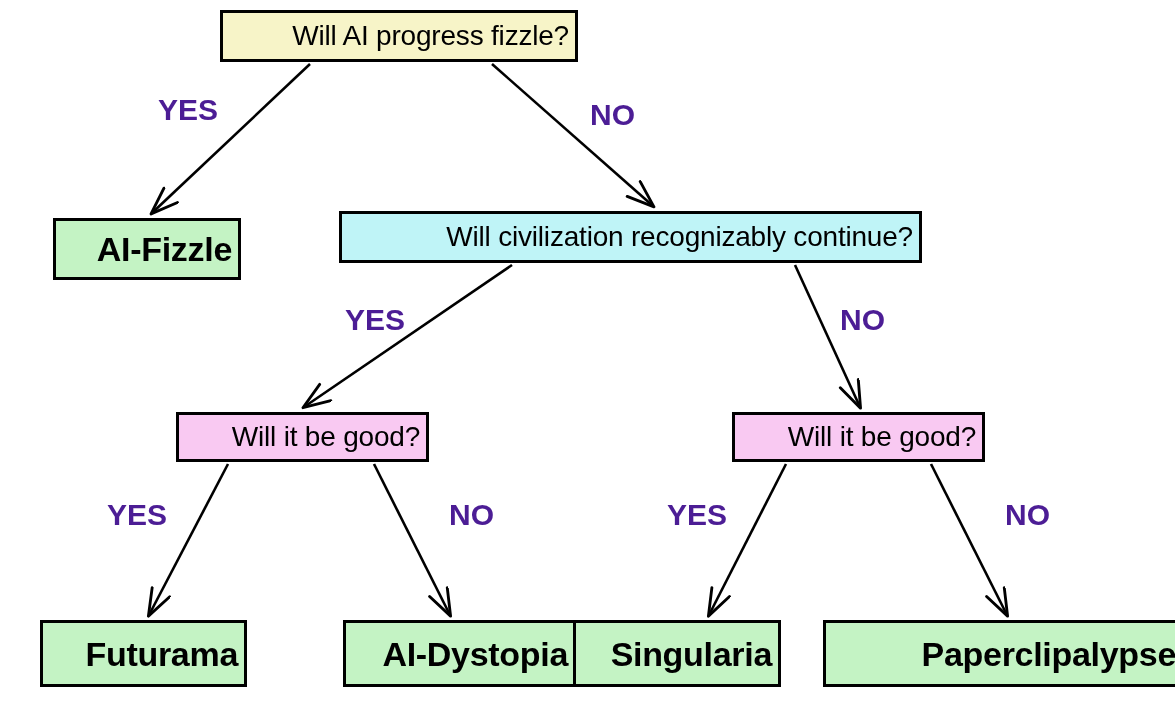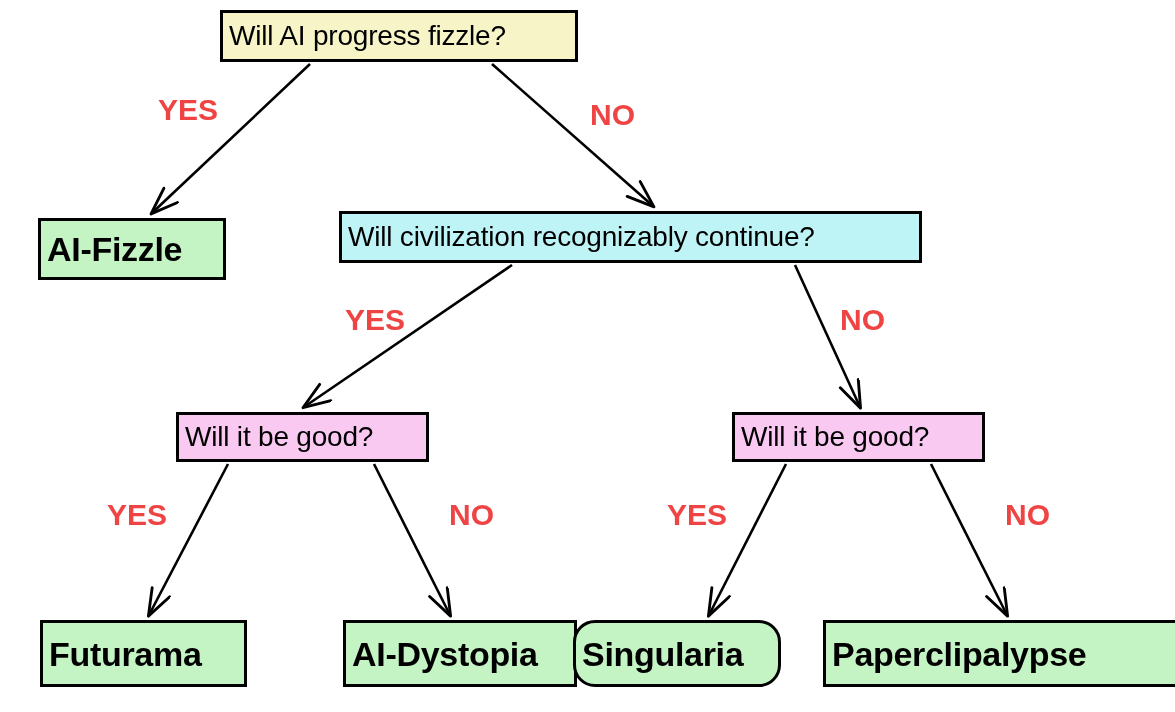--- a/index.html
+++ b/index.html
@@ -26,21 +26,21 @@
     width: 1175px;
     height: 712px;
     display: block;
   }
   .node-box {
     position: absolute;
     box-sizing: border-box;
     border: 3px solid #000000;
     display: flex;
     align-items: center;
-    justify-content: flex-start;
+    justify-content: flex-end;
     line-height: 1;
     color: #000000;
     white-space: nowrap;
   }
   .node-label {
     display: block;
     padding: 0 6px;
   }
   .question-text {
     font-size: 28px;
@@ -49,21 +49,21 @@
   }
   .outcome-text {
     font-size: 34px;
     font-weight: 700;
     letter-spacing: -0.3px;
   }
   .edge-label {
     position: absolute;
     font-size: 30px;
     font-weight: 700;
-    color: #ef4444;
+    color: #4c1d95;
     line-height: 1;
     white-space: nowrap;
   }
 </style>
 </head>
 <body>
 
 <div id="diagram-root">
 
   <svg id="tree-svg" viewBox="0 0 1175 712">
@@ -81,21 +81,21 @@
         <line x1="374" y1="464" x2="450" y2="615" stroke="#000000" stroke-width="2.6" marker-end="url(#arrowhead)"></line>
         <line x1="786" y1="464" x2="709" y2="615" stroke="#000000" stroke-width="2.6" marker-end="url(#arrowhead)"></line>
         <line x1="931" y1="464" x2="1007" y2="615" stroke="#000000" stroke-width="2.6" marker-end="url(#arrowhead)"></line>
       </g>
   </svg>
 
   <div class="node-box" id="node-root" style="left: 220px; top: 10px; width: 358px; height: 52px; background: rgb(247, 244, 200); border-color: rgb(0, 0, 0);">
     <span class="node-label question-text">Will AI progress fizzle?</span>
   </div>
 
-  <div class="node-box" id="node-ai-fizzle" style="left: 38px; top: 218px; width: 188px; height: 62px; background: rgb(196, 243, 196); border-color: rgb(0, 0, 0);">
+  <div class="node-box" id="node-ai-fizzle" style="left: 53px; top: 218px; width: 188px; height: 62px; background: rgb(196, 243, 196); border-color: rgb(0, 0, 0);">
     <span class="node-label outcome-text">AI-Fizzle</span>
   </div>
 
   <div class="node-box" id="node-civilization" style="left: 339px; top: 211px; width: 583px; height: 52px; background: rgb(191, 244, 247); border-color: rgb(0, 0, 0);">
     <span class="node-label question-text">Will civilization recognizably continue?</span>
   </div>
 
   <div class="node-box" id="node-good-left" style="left: 176px; top: 412px; width: 253px; height: 50px; background: rgb(249, 201, 242); border-color: rgb(0, 0, 0);">
     <span class="node-label question-text">Will it be good?</span>
   </div>
@@ -105,21 +105,21 @@
   </div>
 
   <div class="node-box" id="node-futurama" style="left: 40px; top: 620px; width: 207px; height: 67px; background: rgb(196, 243, 196); border-color: rgb(0, 0, 0);">
     <span class="node-label outcome-text">Futurama</span>
   </div>
 
   <div class="node-box" id="node-ai-dystopia" style="left: 303px; top: 620px; width: 234px; height: 67px; background: rgb(196, 243, 196); border-color: rgb(0, 0, 0); margin-left: 40px;">
     <span class="node-label outcome-text">AI-Dystopia</span>
   </div>
 
-  <div class="node-box" id="node-singularia" style="left: 573px; top: 620px; width: 208px; height: 67px; background: rgb(196, 243, 196); border-color: rgb(0, 0, 0); border-radius: 22px;">
+  <div class="node-box" id="node-singularia" style="left: 573px; top: 620px; width: 208px; height: 67px; background: rgb(196, 243, 196); border-color: rgb(0, 0, 0);">
     <span class="node-label outcome-text">Singularia</span>
   </div>
 
   <div class="node-box" id="node-paperclipalypse" style="left: 823px; top: 620px; width: 362px; height: 67px; background: rgb(196, 243, 196); border-color: rgb(0, 0, 0);">
     <span class="node-label outcome-text">Paperclipalypse</span>
   </div>
 
   <div class="edge-label" id="label-root-yes" style="left: 158px; top: 95px;">YES</div>
   <div class="edge-label" id="label-root-no" style="left: 590px; top: 100px;">NO</div>
   <div class="edge-label" id="label-civ-yes" style="left: 345px; top: 305px;">YES</div>

